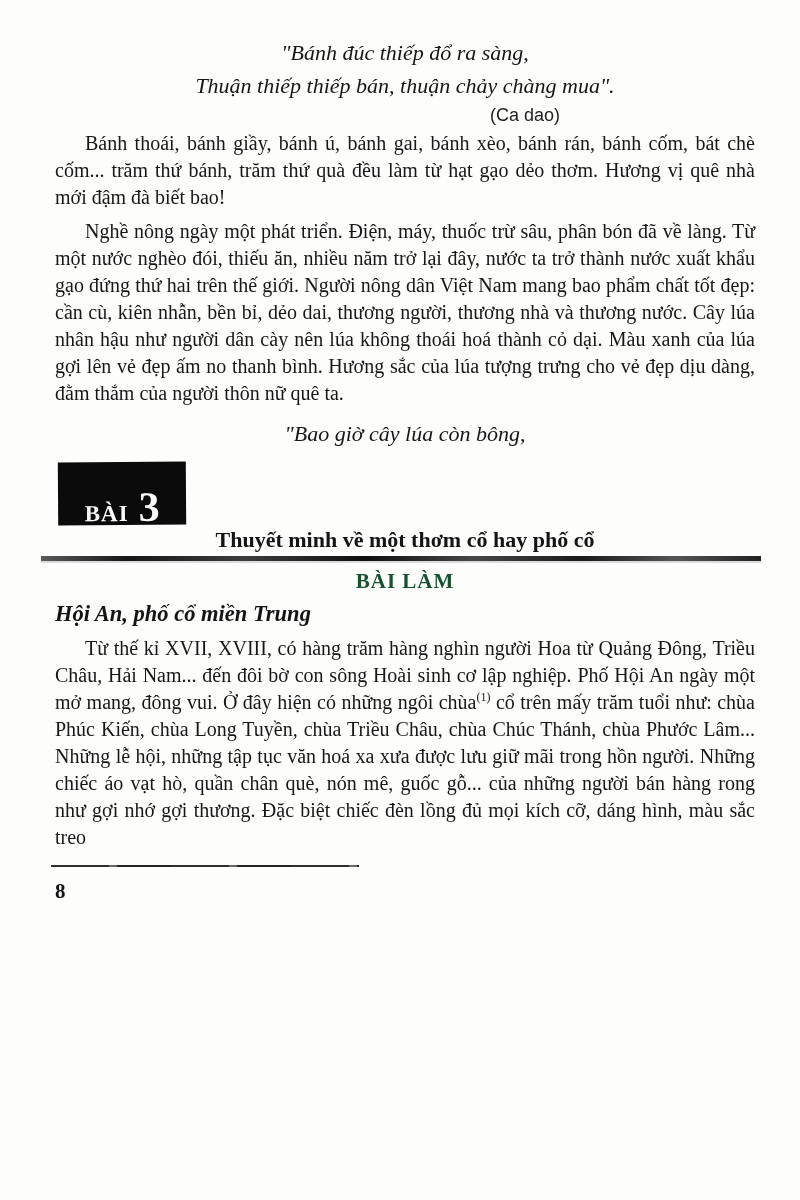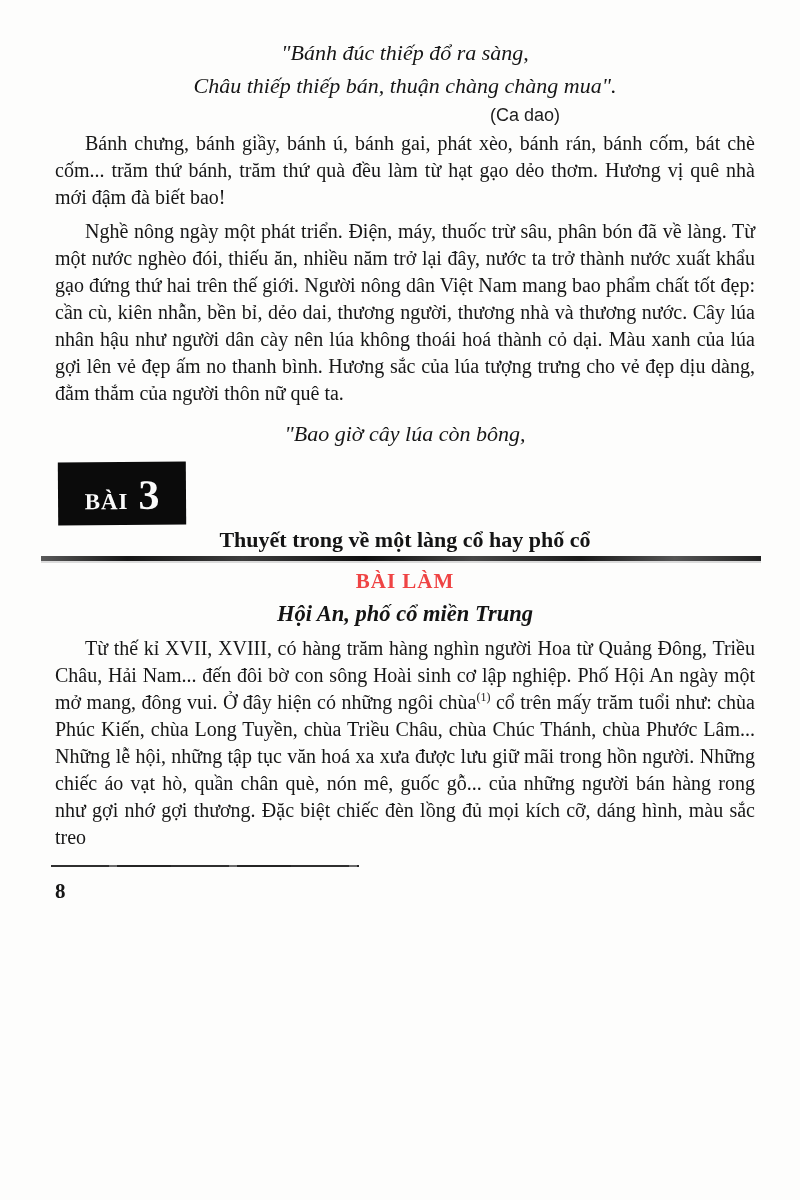--- a/index.html
+++ b/index.html
@@ -48,21 +48,21 @@
   }
   .badge {
     width: 128px;
     height: 63px;
     background: #0b0b0b;
     color: #fbfbfb;
     display: flex;
     align-items: baseline;
     justify-content: center;
     gap: 10px;
-    padding-top: 13px;
+    padding-top: 25px;
     margin: 8px 0 2px 3px;
     transform: rotate(-0.4deg);
   }
   .badge-label {
     font-weight: bold;
     font-size: 23px;
     line-height: 40px;
     letter-spacing: 1px;
   }
   .badge-number {
@@ -84,24 +84,23 @@
     background: linear-gradient(90deg,#5a5a5a,#161616 12%,#3d3d3d 28%,#0f0f0f 45%,#474747 60%,#1a1a1a 75%,#555 88%,#222);
     box-shadow: 0 2px 0 rgba(120,120,120,.25);
   }
   .bailam {
     text-align: center;
     font-weight: bold;
     font-size: 21px;
     line-height: 25px;
     margin: 6px 0 6px 0;
     letter-spacing: 1px;
-    color: #ef4444;
+    color: #14532d;
   }
   .essay-title {
-    text-align: center;
     font-weight: bold;
     font-style: italic;
     font-size: 22.5px;
     line-height: 27px;
     margin-bottom: 8px;
     color: #141414;
   }
   .footnote-sep {
     width: 308px;
     height: 2px;
@@ -124,37 +123,37 @@
     color: #151515;
   }
 </style>
 </head>
 <body>
 
 <div class="page">
 
   <div class="quote">
     <div class="quote-line">"Bánh đúc thiếp đổ ra sàng,</div>
-    <div class="quote-line">Châu thiếp thiếp bán, thuận chàng chàng mua".</div>
+    <div class="quote-line">Thuận thiếp thiếp bán, thuận chảy chàng mua".</div>
   </div>
   <div class="attribution">(Ca dao)</div>
 
-  <p class="body-p">Bánh chưng, bánh giầy, bánh ú, bánh gai, phát xèo, bánh rán, bánh cốm, bát chè cốm... trăm thứ bánh, trăm thứ quà đều làm từ hạt gạo dẻo thơm. Hương vị quê nhà mới đậm đà biết bao!</p>
+  <p class="body-p">Bánh thoái, bánh giầy, bánh ú, bánh gai, bánh xèo, bánh rán, bánh cốm, bát chè cốm... trăm thứ bánh, trăm thứ quà đều làm từ hạt gạo dẻo thơm. Hương vị quê nhà mới đậm đà biết bao!</p>
   <p class="body-p">Nghề nông ngày một phát triển. Điện, máy, thuốc trừ sâu, phân bón đã về làng. Từ một nước nghèo đói, thiếu ăn, nhiều năm trở lại đây, nước ta trở thành nước xuất khẩu gạo đứng thứ hai trên thế giới. Người nông dân Việt Nam mang bao phẩm chất tốt đẹp: cần cù, kiên nhẫn, bền bỉ, dẻo dai, thương người, thương nhà và thương nước. Cây lúa nhân hậu như người dân cày nên lúa không thoái hoá thành cỏ dại. Màu xanh của lúa gợi lên vẻ đẹp ấm no thanh bình. Hương sắc của lúa tượng trưng cho vẻ đẹp dịu dàng, đằm thắm của người thôn nữ quê ta.</p>
 
   <div class="quote quote2">
     <div class="quote-line">"Bao giờ cây lúa còn bông,</div>
   </div>
 
   <div class="badge">
     <span class="badge-label">BÀI</span>
     <span class="badge-number">3</span>
   </div>
 
-  <h1 class="lesson-title">Thuyết trong về một làng cổ hay phố cổ</h1>
+  <h1 class="lesson-title">Thuyết minh về một thơm cổ hay phố cổ</h1>
   <div class="rule"></div>
 
   <h2 class="bailam">BÀI LÀM</h2>
   <h3 class="essay-title">Hội An, phố cổ miền Trung</h3>
 
   <p class="body-p"><span>Từ thế kỉ XVII, XVIII, có hàng trăm hàng nghìn người Hoa từ Quảng Đông, Triều Châu, Hải Nam... đến đôi bờ con sông Hoài sinh cơ lập nghiệp. Phố Hội An ngày một mở mang, đông vui. Ở đây hiện có những ngôi chùa</span><sup class="fn-ref">(1)</sup><span> cổ trên mấy trăm tuổi như: chùa Phúc Kiến, chùa Long Tuyền, chùa Triều Châu, chùa Chúc Thánh, chùa Phước Lâm... Những lễ hội, những tập tục văn hoá xa xưa được lưu giữ mãi trong hồn người. Những chiếc áo vạt hò, quần chân què, nón mê, guốc gỗ... của những người bán hàng rong như gợi nhớ gợi thương. Đặc biệt chiếc đèn lồng đủ mọi kích cỡ, dáng hình, màu sắc treo</span></p>
 
   <div class="footnote-sep"></div>
 
   <div class="page-number">8</div>

